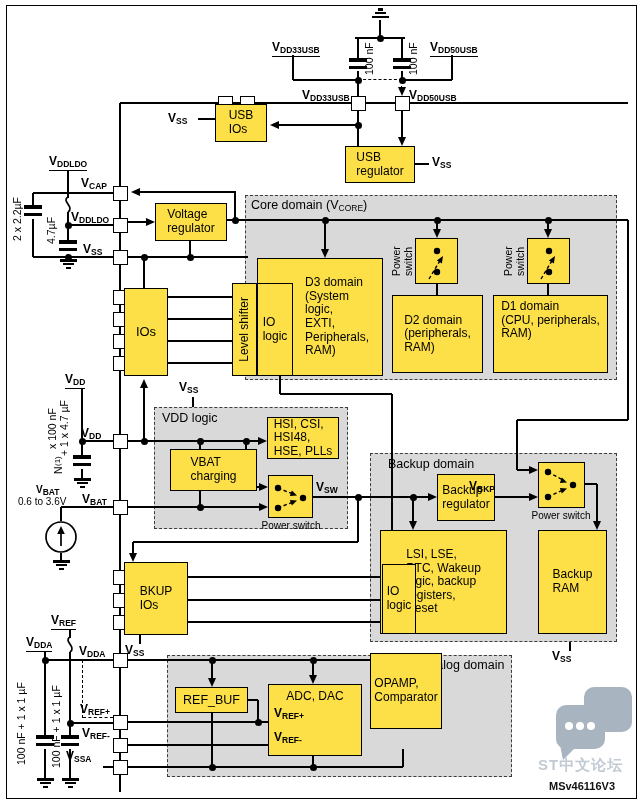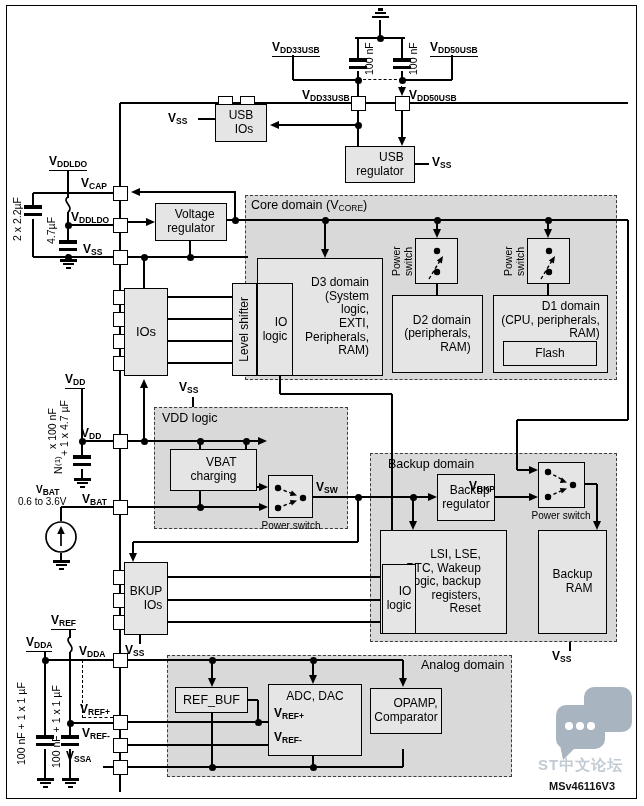--- a/index.html
+++ b/index.html
@@ -11,21 +11,21 @@
 .wh{height:1.7px}.wv{width:1.7px}
 .wh.dash{background:none;border-top:1.7px dashed #000;height:0}
 .wv.dash{background:none;border-left:1.7px dashed #000;width:0}
 .dot{position:absolute;width:7px;height:7px;border-radius:50%;background:#000}
 .pin{position:absolute;width:15px;height:15px;border:1.7px solid #000;background:#fff}
 .ar{position:absolute;width:0;height:0;border-style:solid;border-color:transparent}
 .capbar{position:absolute;background:#000;height:3.6px}
 .gbar{position:absolute;background:#000;height:2.5px}
 .domain{position:absolute;background:#d9d9d9;border:1.6px dashed #3c3c3c}
 .dtitle{position:absolute;font-size:12.5px;white-space:nowrap}
-.box{position:absolute;border:1.7px solid #000;background:#e5e5e5;display:flex;align-items:center;justify-content:center;text-align:right;font-size:12px;line-height:1.13}
+.box{position:absolute;border:1.7px solid #000;background:#fde047;display:flex;align-items:center;justify-content:center;text-align:left;font-size:12px;line-height:1.13}
 .vlbl{position:absolute;font-size:12px;font-weight:bold;white-space:nowrap}
 .vlbl.sm{font-size:10px}
 .ul{border-bottom:1.9px solid #000;padding-bottom:1px}
 sub{font-size:8.5px;vertical-align:-2px}
 sup{font-size:8px;vertical-align:4px}
 .rot{position:absolute;writing-mode:vertical-rl;transform:rotate(180deg);font-size:10.5px;white-space:nowrap;line-height:1.15;text-align:center;display:flex;align-items:center;justify-content:center}
 .vtext{writing-mode:vertical-rl;transform:rotate(180deg);font-size:12px;white-space:nowrap}
 .caption{position:absolute;font-size:10px;white-space:nowrap;text-align:center}
 .inlbl{position:absolute;font-size:12px;font-weight:bold;white-space:nowrap}
 .wm-bub{position:absolute;background:#a9b4c1;border-radius:10px}
@@ -304,23 +304,23 @@
     <svg width="43" height="46" style="left:0;top:0">
       <circle cx="21" cy="12" r="3.2" fill="#000"></circle>
         <circle cx="21" cy="33" r="3.2" fill="#000"></circle>
       <line x1="13" y1="40" x2="25" y2="20" stroke="#000" stroke-width="1.4" stroke-dasharray="3.5 2.5"></line>
       <path d="M27 17 L25.9 24.6 L20.8 21.4 Z" fill="#000"></path>
     </svg>
   </div>
 
   <div class="box" style="left:392px;top:295px;width:91px;height:78px">D2 domain<br>(peripherals,<br>RAM)</div>
   <div class="box" style="left:493px;top:295px;width:115px;height:78px;align-items:flex-start;padding-top:4px">D1 domain<br>(CPU, peripherals,<br>RAM)</div>
-  <div class="box" style="left:503px;top:341px;width:94px;height:25px">Flash</div>
 
   <div class="box" style="left:170px;top:449px;width:87px;height:42px">VBAT<br>charging</div>
+  <div class="box" style="left:267px;top:417px;width:72px;height:42px">HSI, CSI,<br>HSI48,<br>HSE, PLLs</div>
   <div class="box" style="left:268px;top:475px;width:45px;height:43px">
     <svg width="45" height="43" style="left:0;top:0">
       <circle cx="9" cy="12" r="3.2" fill="#000"></circle>
         <circle cx="9" cy="32" r="3.2" fill="#000"></circle>
         <circle cx="34" cy="22" r="3.2" fill="#000"></circle>
       <line x1="9" y1="12" x2="24" y2="18" stroke="#000" stroke-width="1.4" stroke-dasharray="3.5 2.5"></line>
       <line x1="9" y1="32" x2="24" y2="26" stroke="#000" stroke-width="1.4" stroke-dasharray="3.5 2.5"></line>
       <path d="M28 19.5 L20.8 19.9 L22.9 14.4 Z" fill="#000"></path>
       <path d="M28 24.5 L22.9 29.6 L20.8 24.1 Z" fill="#000"></path>
     </svg>
@@ -337,29 +337,29 @@
       <line x1="9" y1="34" x2="24" y2="27" stroke="#000" stroke-width="1.4" stroke-dasharray="3.5 2.5"></line>
       <path d="M28 19.5 L20.8 19.9 L22.9 14.4 Z" fill="#000"></path>
       <path d="M28 25.5 L22.9 30.6 L20.8 25.1 Z" fill="#000"></path>
     </svg>
   </div>
   <div class="caption" style="left:527px;top:510px;width:68px">Power switch</div>
 
   <div class="box" style="left:380px;top:530px;width:127px;height:104px">LSI, LSE,<br>RTC, Wakeup<br>logic, backup<br>registers,<br>Reset</div>
   <div class="box" style="left:382px;top:564px;width:34px;height:70px">IO<br>logic</div>
   <div class="box" style="left:538px;top:530px;width:69px;height:104px">Backup<br>RAM</div>
-  <div class="box" style="left:124px;top:562px;width:44px;height:73px">BKUP<br>IOs</div>
+  <div class="box" style="left:124px;top:562px;width:64px;height:73px">BKUP<br>IOs</div>
 
   <div class="box" style="left:175px;top:687px;width:73px;height:26px;font-size:12.5px">REF_BUF</div>
   <div class="box" style="left:268px;top:684px;width:94px;height:72px;align-items:flex-start;padding-top:5px">
     <span>ADC, DAC</span>
     <span class="inlbl" style="left:5px;top:22px">V<sub>REF+</sub></span>
     <span class="inlbl" style="left:5px;top:46px">V<sub>REF-</sub></span>
   </div>
-  <div class="box" style="left:370px;top:688px;width:72px;height:46px">OPAMP,<br>Comparator</div>
+  <div class="box" style="left:370px;top:653px;width:72px;height:76px">OPAMP,<br>Comparator</div>
 
   <div class="vlbl ul" style="left:272px;top:40px">V<sub>DD33USB</sub></div>
   <div class="vlbl ul" style="left:430px;top:40px">V<sub>DD50USB</sub></div>
   <div class="rot" style="left:362px;top:41px;width:14px;height:36px">100 nF</div>
   <div class="rot" style="left:406px;top:41px;width:14px;height:36px">100 nF</div>
   <div class="vlbl" style="left:302px;top:88px">V<sub>DD33USB</sub></div>
   <div class="vlbl" style="left:409px;top:88px">V<sub>DD50USB</sub></div>
   <div class="vlbl" style="left:168px;top:111px">V<sub>SS</sub></div>
   <div class="vlbl" style="left:432px;top:155px">V<sub>SS</sub></div>
   <div class="vlbl ul" style="left:49px;top:154px">V<sub>DDLDO</sub></div>

